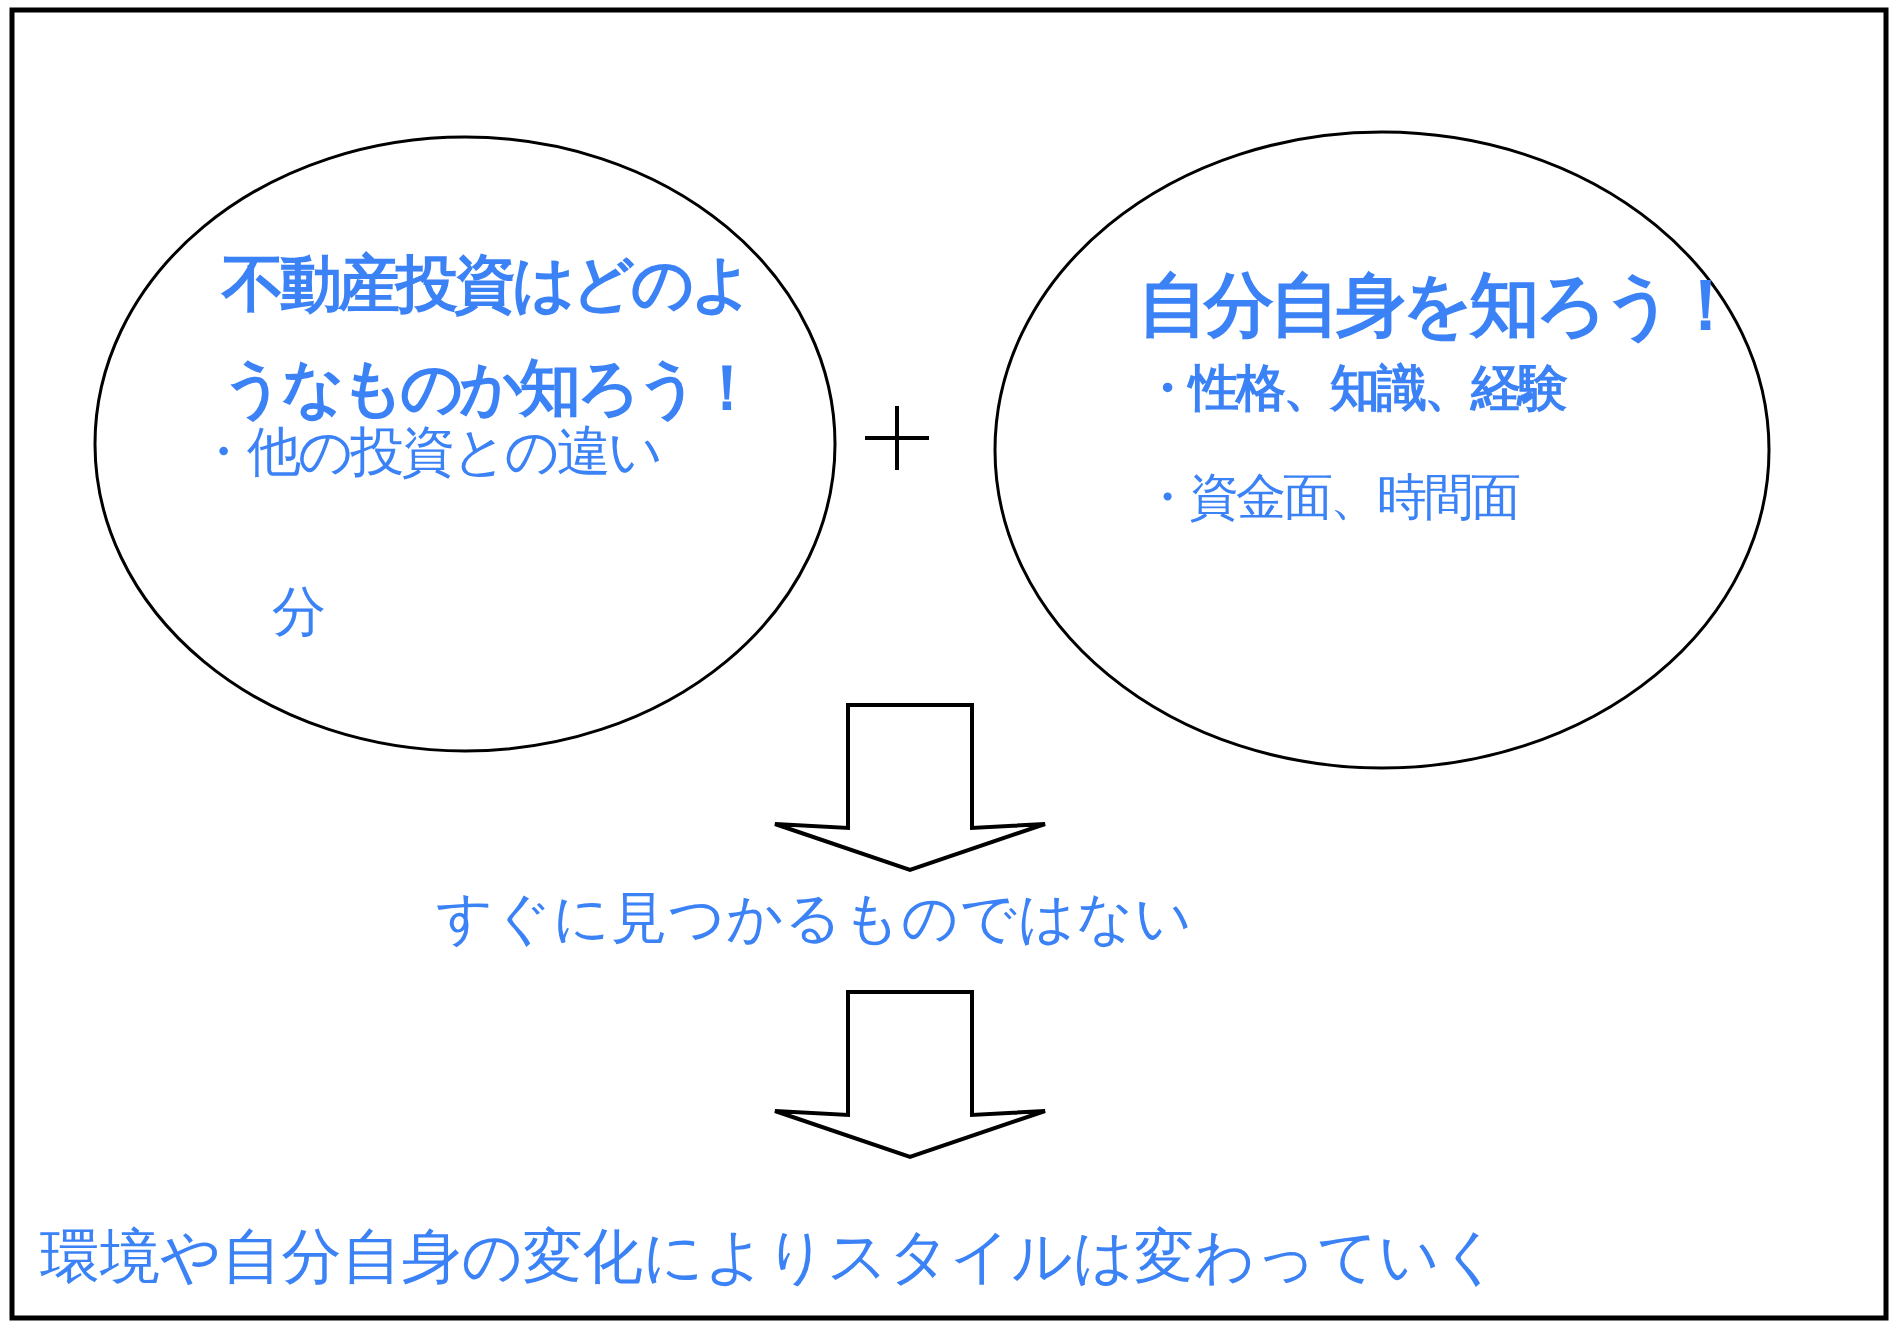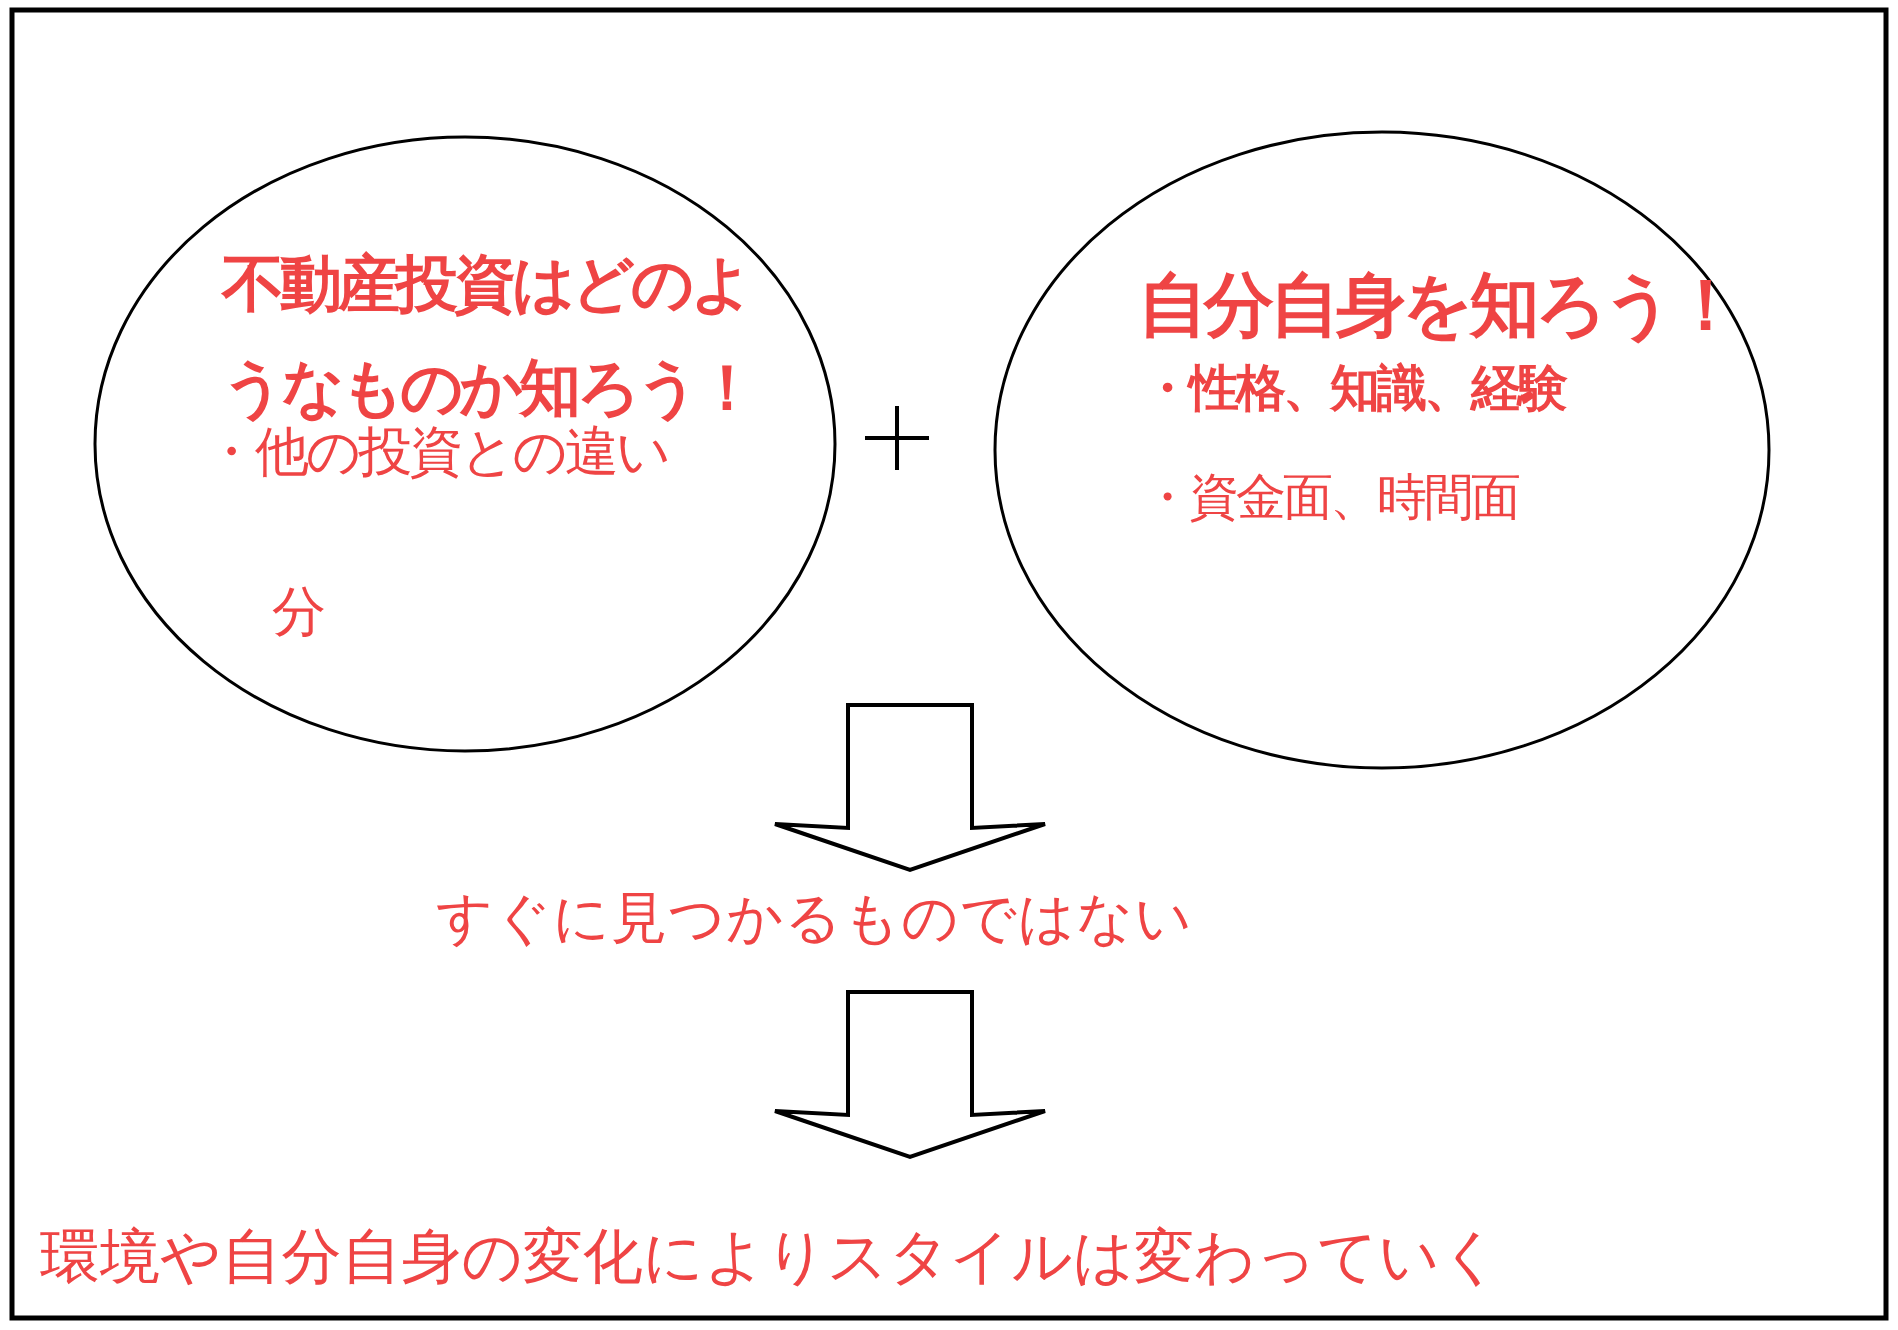--- a/index.html
+++ b/index.html
@@ -2,21 +2,21 @@
 <html><head>
 <meta charset="utf-8">
 <style>
   html,body{margin:0;padding:0;background:#888;}
   #canvas{
     position:relative;
     width:1898px;height:1330px;
     background:#ffffff;
     overflow:hidden;
     font-family:"Liberation Sans", sans-serif;
-    color:#ef4444;
+    color:#3b82f6;
   }
   #shapes{position:absolute;left:0;top:0;width:1898px;height:1330px;}
   .txt{position:absolute;white-space:pre;line-height:1;}
   .bold{font-weight:bold;}
   .el-left-title{font-size:62px;letter-spacing:-4px;}
   .el-left-line{font-size:54px;letter-spacing:-3px;}
   .el-right-title{font-size:70px;letter-spacing:-4px;margin-top:12px;}
   .el-right-line{font-size:50px;letter-spacing:-3px;}
   .big{font-size:56px;letter-spacing:1px;}
   .bottom{font-size:60px;letter-spacing:0px;}
@@ -39,21 +39,21 @@
       <line x1="897" y1="406" x2="897" y2="470"></line>
     </g>
 
     <path d="M848,705 L972,705 L972,828 L1045,824 L910,870 L775,824 L848,828 Z" fill="#fff" stroke="#000" stroke-width="4" stroke-linejoin="miter"></path>
 
     <path d="M848,992 L972,992 L972,1115 L1045,1111 L910,1157 L775,1111 L848,1115 Z" fill="#fff" stroke="#000" stroke-width="4" stroke-linejoin="miter"></path>
   </svg>
 
   <div class="txt bold el-left-title" style="left:222px;top:253px;">不動産投資はどのよ</div>
   <div class="txt bold el-left-title" style="left:222px;top:337px;margin-top:20px;">うなものか知ろう！</div>
-  <div class="txt el-left-line" style="left:204px;top:424px;">・他の投資との違い</div>
+  <div class="txt el-left-line" style="left:196px;top:424px;">・他の投資との違い</div>
   <div class="txt el-left-line" style="left:272px;top:584px;">分</div>
 
   <div class="txt bold el-right-title" style="left:1138px;top:258px;">自分自身を知ろう！</div>
   <div class="txt el-right-line" style="left:1142px;top:363px;font-weight:bold;">・性格、知識、経験</div>
   <div class="txt el-right-line" style="left:1142px;top:472px;">・資金面、時間面</div>
 
   <div class="txt big" style="left:436px;top:890px;">すぐに見つかるものではない</div>
 
   <div class="txt bottom" style="left:40px;top:1227px;">環境や自分自身の変化によりスタイルは変わっていく</div>
 

